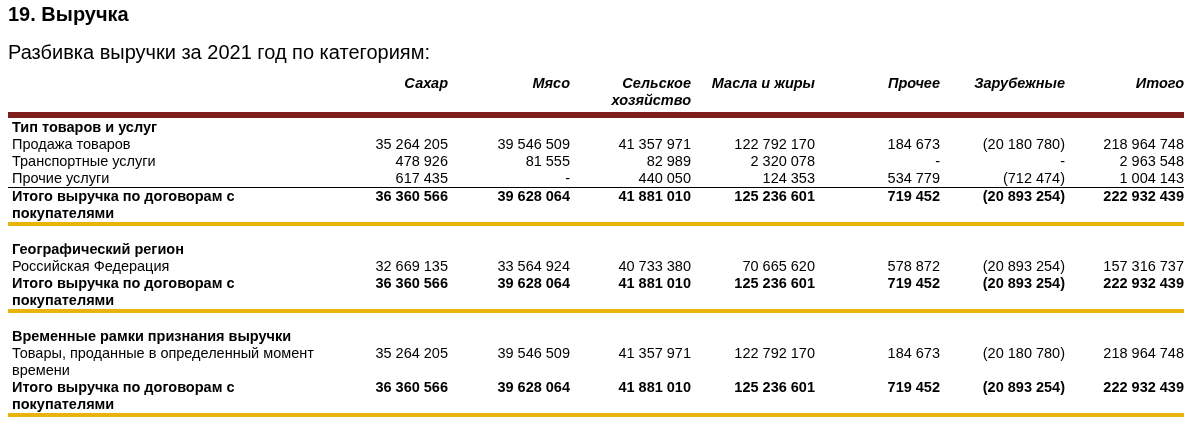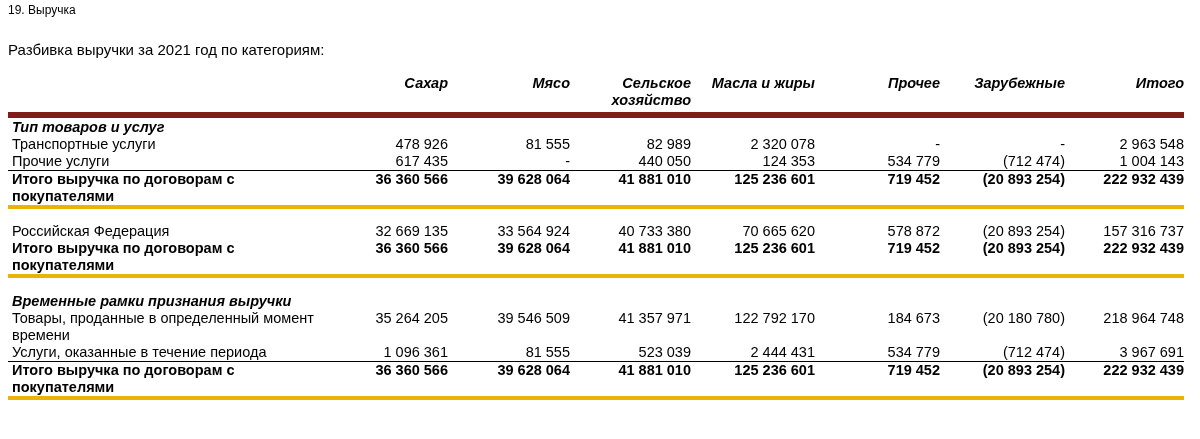--- a/index.html
+++ b/index.html
@@ -1,39 +1,39 @@
 <!DOCTYPE html>
 <html><head>
   <meta charset="utf-8">
   <style>
     html, body { margin: 0; padding: 0; background: #ffffff; }
     body {
       width: 1200px; height: 439px; overflow: hidden; position: relative;
       font-family: "Liberation Sans", sans-serif; color: #000; font-size: 14.5px;
     }
-    .title { position: absolute; left: 8px; top: 3px; font-weight: normal; font-size: 12px; }
-    .subtitle { position: absolute; left: 8px; top: 41px; font-size: 15px; }
+    .title { position: absolute; left: 8px; top: 3px; font-weight: bold; font-size: 20px; }
+    .subtitle { position: absolute; left: 8px; top: 41px; font-size: 20px; }
     table {
       position: absolute; left: 8px; top: 74px; width: 1176px;
       border-collapse: collapse; table-layout: fixed;
     }
     col.c-label { width: 330px; }
     col.c1 { width: 110px; }
     col.c2 { width: 122px; }
     col.c3 { width: 121px; }
     col.c4 { width: 124px; }
     col.c5 { width: 125px; }
     col.c6 { width: 125px; }
     col.c7 { width: 119px; }
     th, td { padding: 0; line-height: 17px; vertical-align: top; white-space: nowrap; }
     th { font-weight: bold; text-align: right; height: 37px; padding-top: 1px; white-space: normal; }
     thead tr { border-bottom: 6px solid #7f1d1d; font-style: italic; }
     td.num { text-align: right; }
     td.label { text-align: left; padding-left: 4px; white-space: normal; }
-    tr.section td { font-weight: bold; padding-top: 1px; font-style: italic; }
+    tr.section td { font-weight: bold; padding-top: 1px; }
     tr.last-item td { border-bottom: 1.5px solid #000; }
     tr.total td { font-weight: bold; border-bottom: 4px solid #eab308; }
     tr.total td.label { line-height: 17px; }
     tr.spacer td { height: 14px; }
   </style>
 </head>
 <body>
 
 <div class="title">19. Выручка</div>
 <div class="subtitle">Разбивка выручки за 2021 год по категориям:</div>
@@ -59,20 +59,30 @@
       <th>Прочее</th>
       <th>Зарубежные</th>
       <th>Итого</th>
     </tr>
   </thead>
   <tbody id="tbody">
       <tr class="section">
         <td class="label" colspan="8">Тип товаров и услуг</td>
       </tr>
       <tr>
+        <td class="label">Продажа товаров</td>
+        <td class="num">35 264 205</td>
+        <td class="num">39 546 509</td>
+        <td class="num">41 357 971</td>
+        <td class="num">122 792 170</td>
+        <td class="num">184 673</td>
+        <td class="num">(20 180 780)</td>
+        <td class="num">218 964 748</td>
+      </tr>
+      <tr>
         <td class="label">Транспортные услуги</td>
         <td class="num">478 926</td>
         <td class="num">81 555</td>
         <td class="num">82 989</td>
         <td class="num">2 320 078</td>
         <td class="num">-</td>
         <td class="num">-</td>
         <td class="num">2 963 548</td>
       </tr>
       <tr class="last-item">
@@ -90,20 +100,23 @@
         <td class="num">36 360 566</td>
         <td class="num">39 628 064</td>
         <td class="num">41 881 010</td>
         <td class="num">125 236 601</td>
         <td class="num">719 452</td>
         <td class="num">(20 893 254)</td>
         <td class="num">222 932 439</td>
       </tr>
       <tr class="spacer">
         <td colspan="8"></td>
+      </tr>
+      <tr class="section">
+        <td class="label" colspan="8">Географический регион</td>
       </tr>
       <tr>
         <td class="label">Российская Федерация</td>
         <td class="num">32 669 135</td>
         <td class="num">33 564 924</td>
         <td class="num">40 733 380</td>
         <td class="num">70 665 620</td>
         <td class="num">578 872</td>
         <td class="num">(20 893 254)</td>
         <td class="num">157 316 737</td>
@@ -127,30 +140,20 @@
       <tr>
         <td class="label">Товары, проданные в определенный момент времени</td>
         <td class="num">35 264 205</td>
         <td class="num">39 546 509</td>
         <td class="num">41 357 971</td>
         <td class="num">122 792 170</td>
         <td class="num">184 673</td>
         <td class="num">(20 180 780)</td>
         <td class="num">218 964 748</td>
       </tr>
-      <tr class="last-item">
-        <td class="label">Услуги, оказанные в течение периода</td>
-        <td class="num">1 096 361</td>
-        <td class="num">81 555</td>
-        <td class="num">523 039</td>
-        <td class="num">2 444 431</td>
-        <td class="num">534 779</td>
-        <td class="num">(712 474)</td>
-        <td class="num">3 967 691</td>
-      </tr>
       <tr class="total">
         <td class="label">Итого выручка по договорам с покупателями</td>
         <td class="num">36 360 566</td>
         <td class="num">39 628 064</td>
         <td class="num">41 881 010</td>
         <td class="num">125 236 601</td>
         <td class="num">719 452</td>
         <td class="num">(20 893 254)</td>
         <td class="num">222 932 439</td>
       </tr>

